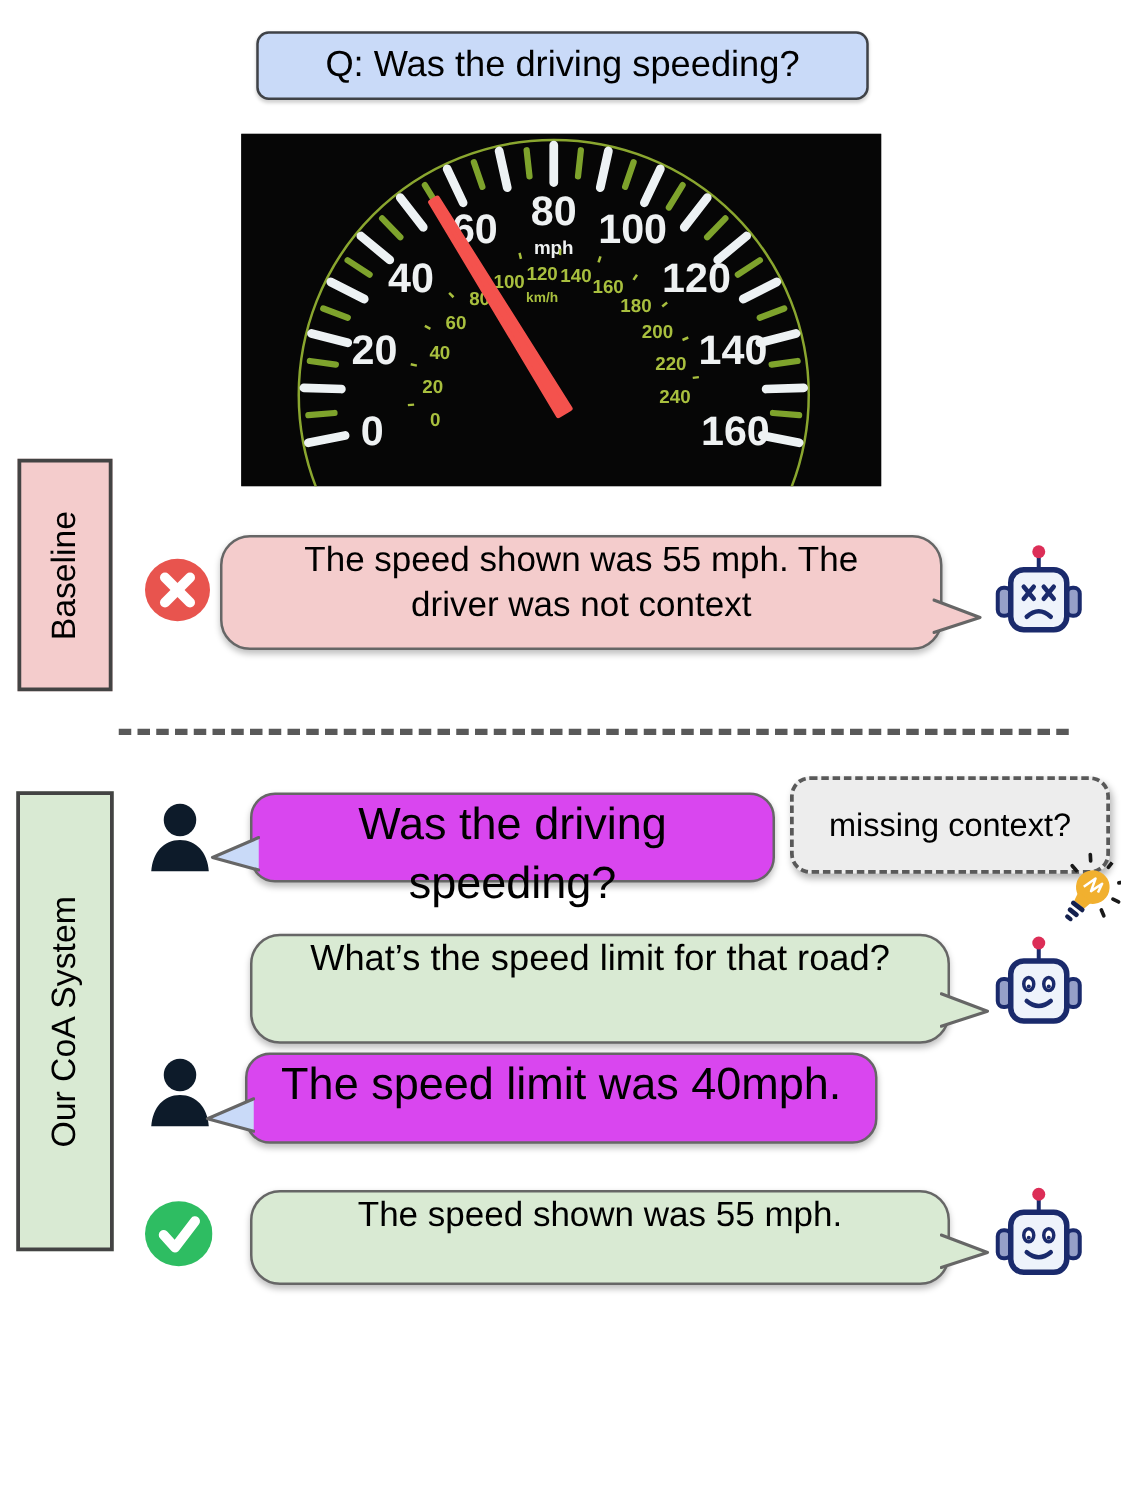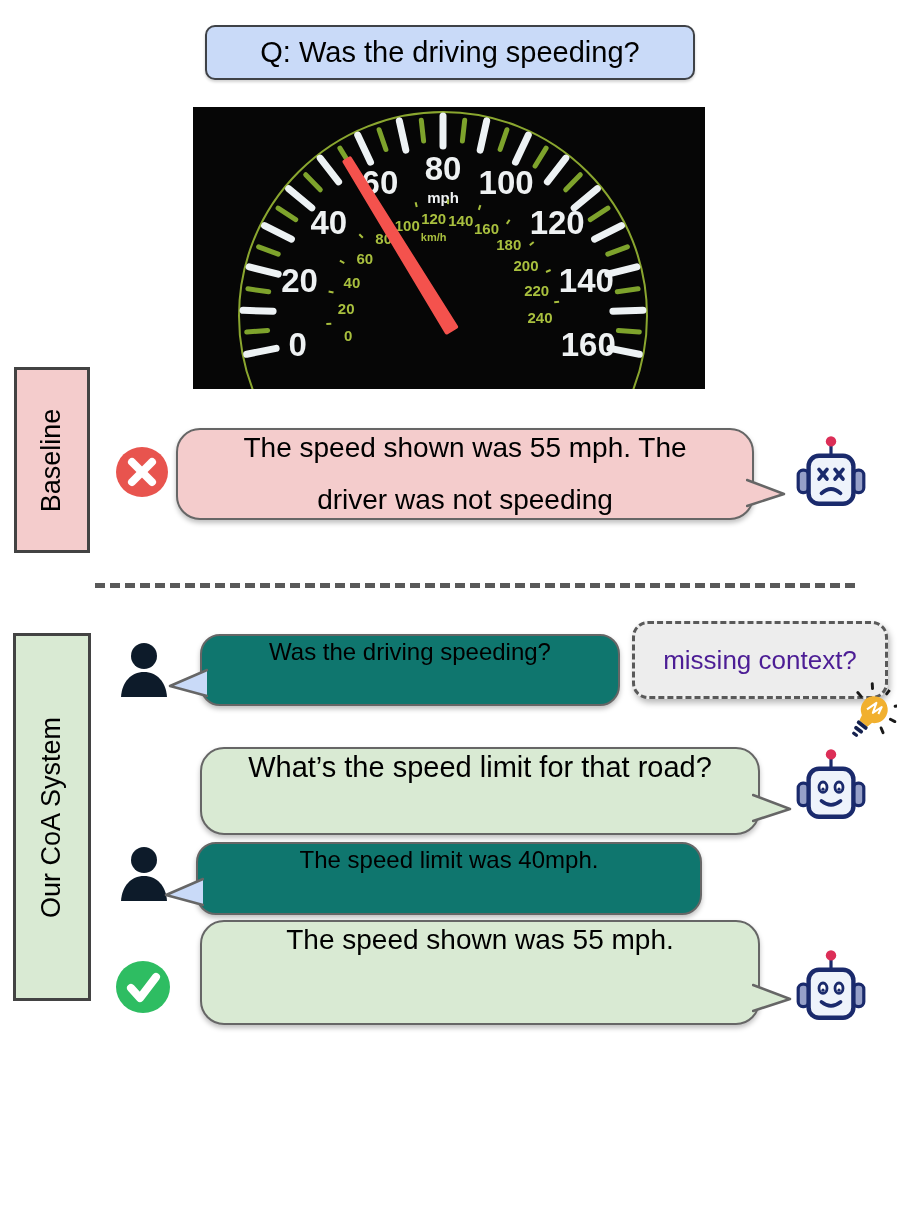--- a/index.html
+++ b/index.html
@@ -19,30 +19,30 @@
   .speedo svg { display:block; }
   .side-label {
     position:absolute; border:3px solid #434343;
     display:flex; align-items:center; justify-content:center;
   }
   .side-label.pinkbg { background:#f4cccc; left:14px; top:367px; width:76px; height:186px; }
   .side-label.greenbg { background:#d9ead3; left:13px; top:633px; width:78px; height:368px; }
   .vtext { transform:rotate(-90deg); white-space:nowrap; font-size:27px; color:#000; }
   .bubble {
     position:absolute; border:2.5px solid #666; color:#000;
-    display:flex; flex-direction:column; align-items:center; justify-content:space-between;
+    display:flex; flex-direction:column; align-items:center; justify-content:flex-start;
     text-align:center; box-shadow:0 3px 5px rgba(0,0,0,.25);
   }
   .bubble .line { line-height:1.3; }
-  .blue  { background:#0f766e; border-radius:20px; font-size:24px; }
+  .blue  { background:#d946ef; border-radius:20px; font-size:36px; }
   .pink  { background:#f4cccc; border-radius:24px; font-size:28px; }
   .green { background:#d9ead3; border-radius:24px; font-size:28px; }
   .graybox {
     position:absolute; background:#ededed; border:3.5px dashed #595959; border-radius:16px;
-    color:#4c1d95; display:flex; flex-direction:column; align-items:center; justify-content:center;
+    color:#000000; display:flex; flex-direction:column; align-items:center; justify-content:center;
     text-align:center; font-size:26px; box-shadow:2px 4px 6px rgba(0,0,0,.28);
   }
   .graybox .line { line-height:1.25; }
   .tail { position:absolute; }
   .tail.right { right:-36px; bottom:9px; }
   .tail.left  { left:-36px;  bottom:5px; }
   .divider { position:absolute; left:95px; top:583px; width:760px; border-top:5px dashed #595959; }
   svg text { font-family:"Liberation Sans", sans-serif; }
   .defs { position:absolute; width:0; height:0; overflow:hidden; }
   .bulb { transform:rotate(38deg); }
@@ -189,21 +189,21 @@
   <svg class="abs" style="left:116px;top:446px" width="52" height="52" viewBox="0 0 52 52">
     <ellipse cx="26" cy="26" rx="26" ry="25" fill="#e8544e"></ellipse>
     <g stroke="#fff" stroke-width="8" stroke-linecap="round">
       <line x1="16" y1="16" x2="36" y2="36"></line>
         <line x1="36" y1="16" x2="16" y2="36"></line>
     </g>
   </svg>
 
   <div class="bubble pink" style="left:176px;top:428px;width:578px;height:92px">
     <div class="line">The speed shown was 55 mph. The</div>
-    <div class="line">driver was not speeding</div>
+    <div class="line">driver was not context</div>
     <svg class="tail right" width="42" height="32" viewBox="0 0 42 32">
       <path d="M1,3 L38,17 L1,29" fill="#f4cccc" stroke="#666" stroke-width="2.5" stroke-linejoin="round" stroke-linecap="round"></path>
     </svg>
   </div>
 
   <svg class="abs" style="left:795px;top:427px" width="72" height="96" viewBox="0 0 90 104">
       <use href="#sym-robot-sad"></use>
     </svg>
 
   <div class="divider"></div>
@@ -251,21 +251,21 @@
     <svg class="tail left" width="42" height="32" viewBox="0 0 42 32">
       <path d="M41,3 L4,19 L41,29" fill="#c9daf8" stroke="#666" stroke-width="2.5" stroke-linejoin="round" stroke-linecap="round"></path>
     </svg>
   </div>
 
   <svg class="abs" style="left:116px;top:960px" width="54" height="54" viewBox="0 0 54 54">
     <ellipse cx="27" cy="27" rx="27" ry="26" fill="#2ebd62"></ellipse>
     <path d="M15,28 L24,38 L40,17" fill="none" stroke="#fff" stroke-width="8" stroke-linecap="round" stroke-linejoin="round"></path>
   </svg>
 
-  <div class="bubble green" style="left:200px;top:920px;width:560px;height:105px">
+  <div class="bubble green" style="left:200px;top:952px;width:560px;height:76px">
     <div class="line">The speed shown was 55 mph.</div>
     <svg class="tail right" width="42" height="32" viewBox="0 0 42 32">
       <path d="M1,3 L38,17 L1,29" fill="#d9ead3" stroke="#666" stroke-width="2.5" stroke-linejoin="round" stroke-linecap="round"></path>
     </svg>
   </div>
 
   <svg class="abs" style="left:795px;top:941px" width="72" height="96" viewBox="0 0 90 104">
       <use href="#sym-robot-happy"></use>
     </svg>
 

